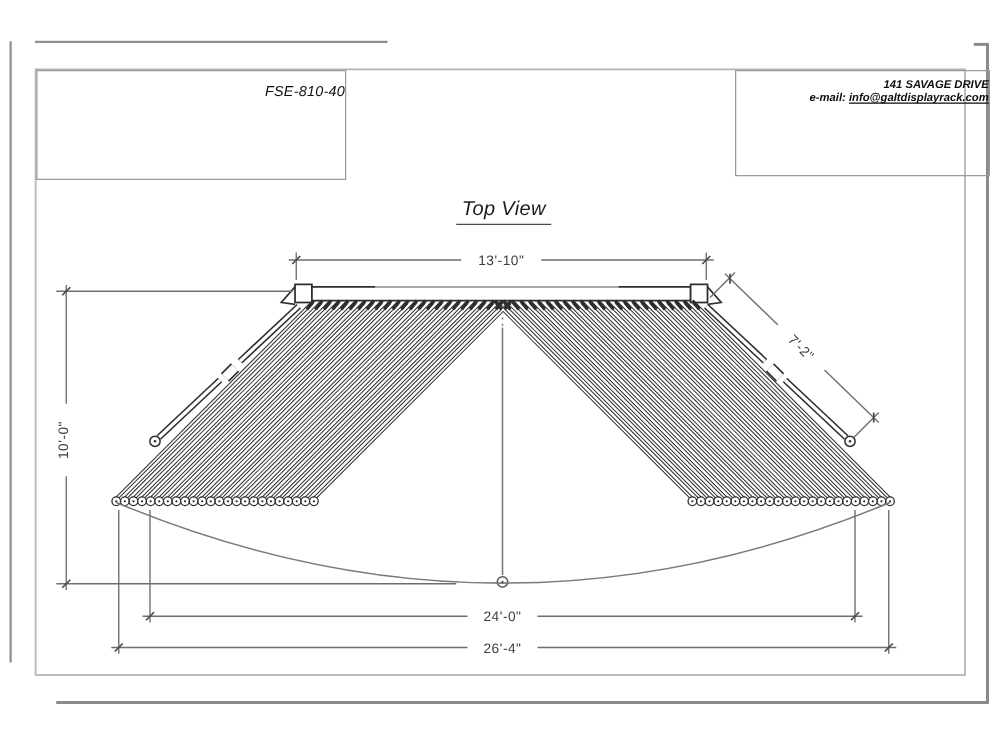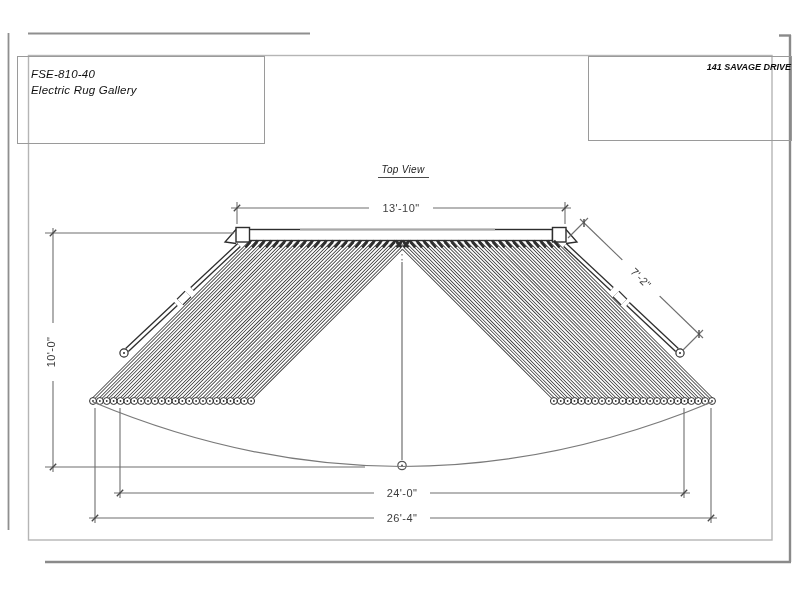--- a/index.html
+++ b/index.html
@@ -1,22 +1,23 @@
 <!DOCTYPE html>
 <html><head>
 <meta charset="utf-8">
 <style>
   html,body{margin:0;padding:0;width:800px;height:600px;background:#ffffff;overflow:hidden;}
   body{font-family:"Liberation Sans", sans-serif;position:relative;}
   .abs{position:absolute;}
   
   #title-block{
-    left:17px;top:56px;width:248px;height:88px;
+    left:29px;top:56px;width:248px;height:88px;
     border:1.2px solid #9a9a9a;box-sizing:border-box;
     padding:10px 0 0 13px;
+    text-align:right;
   }
   .tb-line{
     font-style:italic;font-size:11.5px;line-height:15.5px;color:#101010;
     letter-spacing:.2px;white-space:pre;
   }
   
   #company-block{
     left:588px;top:56px;width:204px;height:85px;
     border:1.2px solid #9a9a9a;box-sizing:border-box;
     padding-top:5px;text-align:right;
@@ -24,21 +25,21 @@
   .co-line{
     font-style:italic;font-weight:bold;font-size:9px;line-height:11.4px;
     color:#0d0d0d;white-space:pre;letter-spacing:0;
   }
   .u{text-decoration:underline;}
   
   #view-title{
     left:330px;top:159px;width:146px;text-align:center;
   }
   #view-title span{
-    display:inline-block;font-style:italic;font-size:10px;color:#1c1c1c;
+    display:inline-block;font-style:italic;font-size:16px;color:#1c1c1c;
     border-bottom:1.3px solid #4a4a4a;padding:0 4px 2px 4px;letter-spacing:.3px;
   }
   svg text{
     font-family:"Liberation Sans", sans-serif;font-size:11px;fill:#3d3d3d;letter-spacing:.4px;
   }
 </style>
 </head>
 <body>
 
 <svg id="drawing-svg" class="abs" style="left:0;top:0;" width="800" height="600" viewBox="0 0 800 600">
@@ -382,22 +383,22 @@
 
     <g transform="rotate(45 641 278)">
       <rect x="615" y="271.5" width="52" height="13" fill="#ffffff"></rect>
       <text x="641" y="282" text-anchor="middle">7'-2"</text>
     </g>
   </g>
 </svg>
 
 <div id="title-block" class="abs">
   <div class="tb-line">FSE-810-40</div>
-  <div class="tb-line">Electric Rug Gallery</div>
 </div>
 
 <div id="company-block" class="abs">
   <div class="co-line">141 SAVAGE DRIVE</div>
+  <div class="co-line"><span>e-mail: </span><span class="u">info@galtdisplayrack.com</span></div>
 </div>
 
 <div id="view-title" class="abs">
   <span>Top View</span>
 </div>
 
 </body></html>

